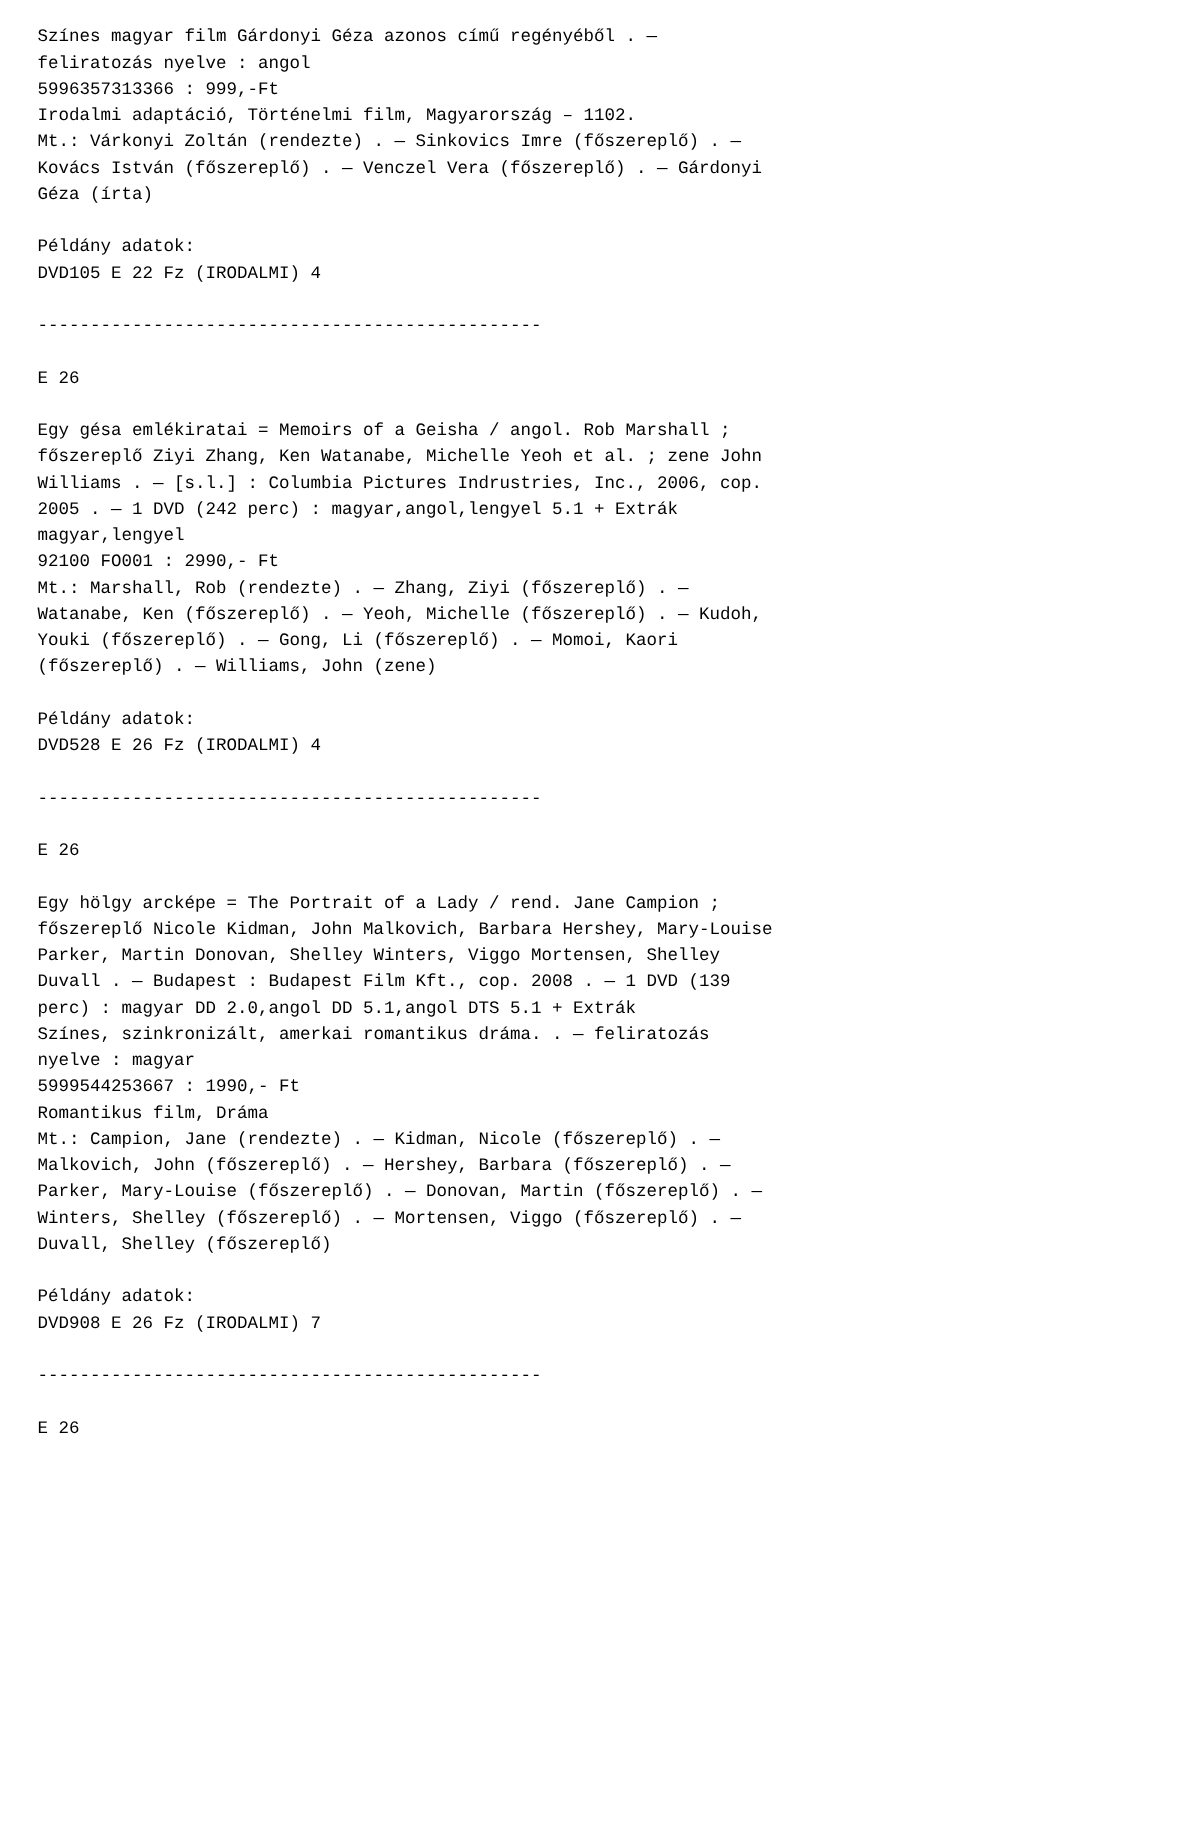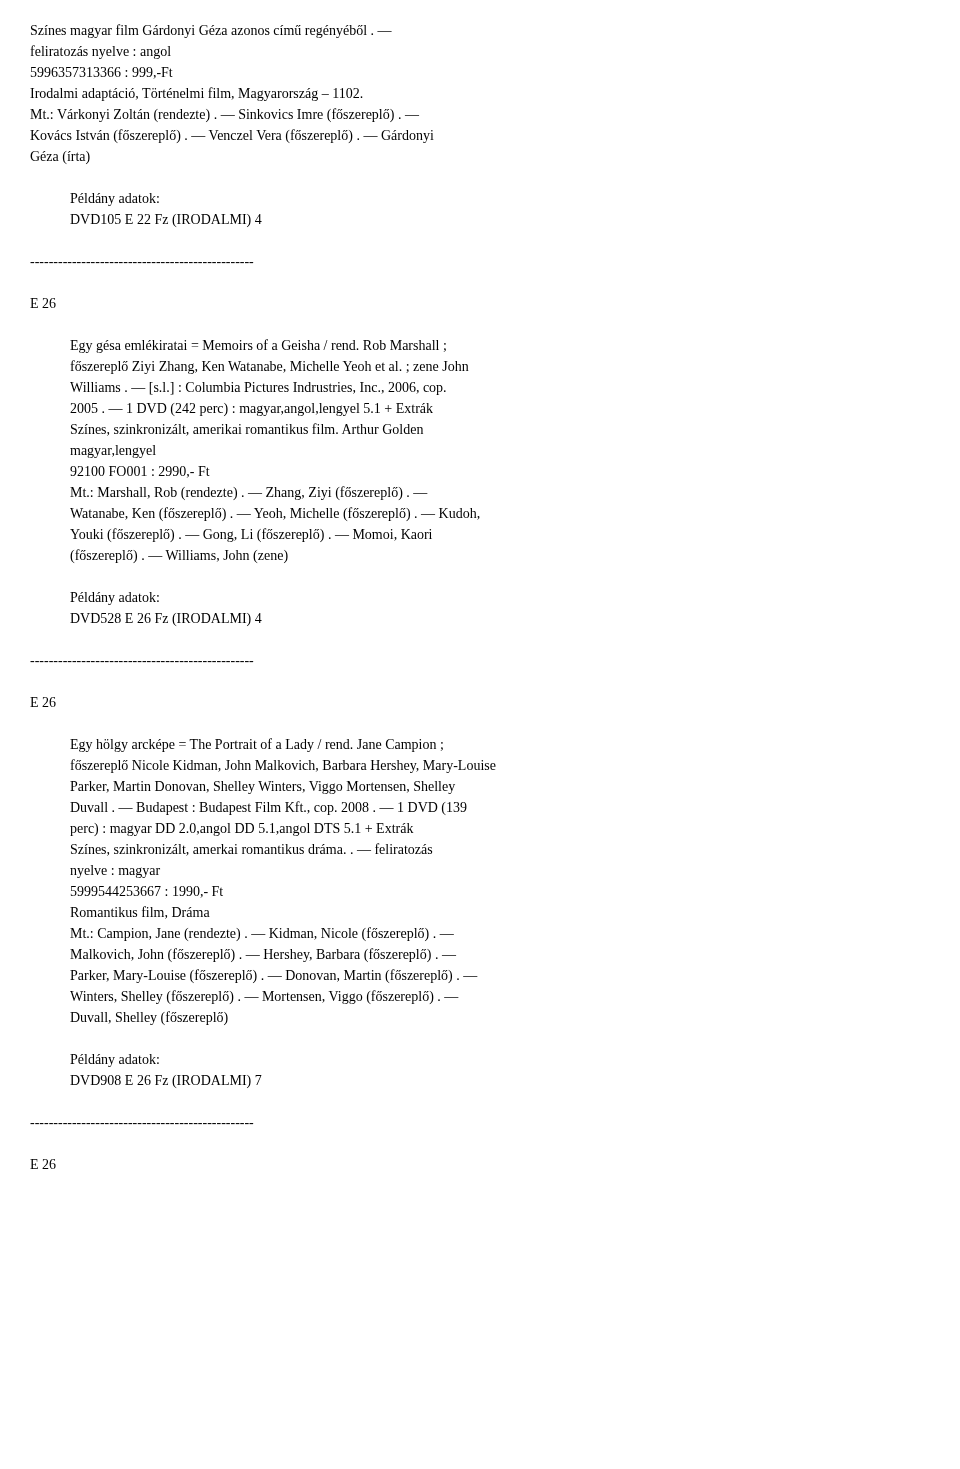--- a/index.html
+++ b/index.html
@@ -12,24 +12,22 @@
       font-family: 'Courier New', Courier, monospace;
       font-size: 14px;
       color: #000000;
       padding: 20px 30px;
       line-height: 1.5;
       width: 960px;
       min-height: 1469px;
     }
     .section {
       margin-bottom: 8px;
-      font-family: Liberation Serif, serif;
     }
     .indent {
-      margin-left: 40px;
     }
   </style>
 </head>
 <body>
 
 <div>
 
   <div class="section">
     <p>Színes magyar film Gárdonyi Géza azonos című regényéből . —</p>
     <p>feliratozás nyelve : angol</p>
@@ -39,25 +37,24 @@
     <p>Kovács István (főszereplő) . — Venczel Vera (főszereplő) . — Gárdonyi</p>
     <p>Géza (írta)</p>
     <br>
     <p class="indent">Példány adatok:</p>
     <p class="indent">DVD105          E 22 Fz (IRODALMI)  4</p>
     <br>
     <p>------------------------------------------------</p>
     <br>
     <p>E 26</p>
     <br>
-    <p class="indent">Egy gésa emlékiratai = Memoirs of a Geisha / rend. Rob Marshall ;</p>
+    <p class="indent">Egy gésa emlékiratai = Memoirs of a Geisha / angol. Rob Marshall ;</p>
     <p class="indent">főszereplő Ziyi Zhang, Ken Watanabe, Michelle Yeoh et al. ; zene John</p>
     <p class="indent">Williams . — [s.l.] : Columbia Pictures Indrustries, Inc., 2006, cop.</p>
     <p class="indent">2005 . — 1 DVD (242 perc) : magyar,angol,lengyel 5.1 + Extrák</p>
-    <p class="indent">    Színes, szinkronizált, amerikai romantikus film. Arthur Golden</p>
     <p class="indent">magyar,lengyel</p>
     <p class="indent">    92100 FO001 : 2990,- Ft</p>
     <p class="indent">Mt.: Marshall, Rob (rendezte) . — Zhang, Ziyi (főszereplő) . —</p>
     <p class="indent">Watanabe, Ken (főszereplő) . — Yeoh, Michelle (főszereplő) . — Kudoh,</p>
     <p class="indent">Youki (főszereplő) . — Gong, Li (főszereplő) . — Momoi, Kaori</p>
     <p class="indent">(főszereplő) . — Williams, John (zene)</p>
     <br>
     <p class="indent">Példány adatok:</p>
     <p class="indent">DVD528          E 26 Fz (IRODALMI)  4</p>
     <br>

